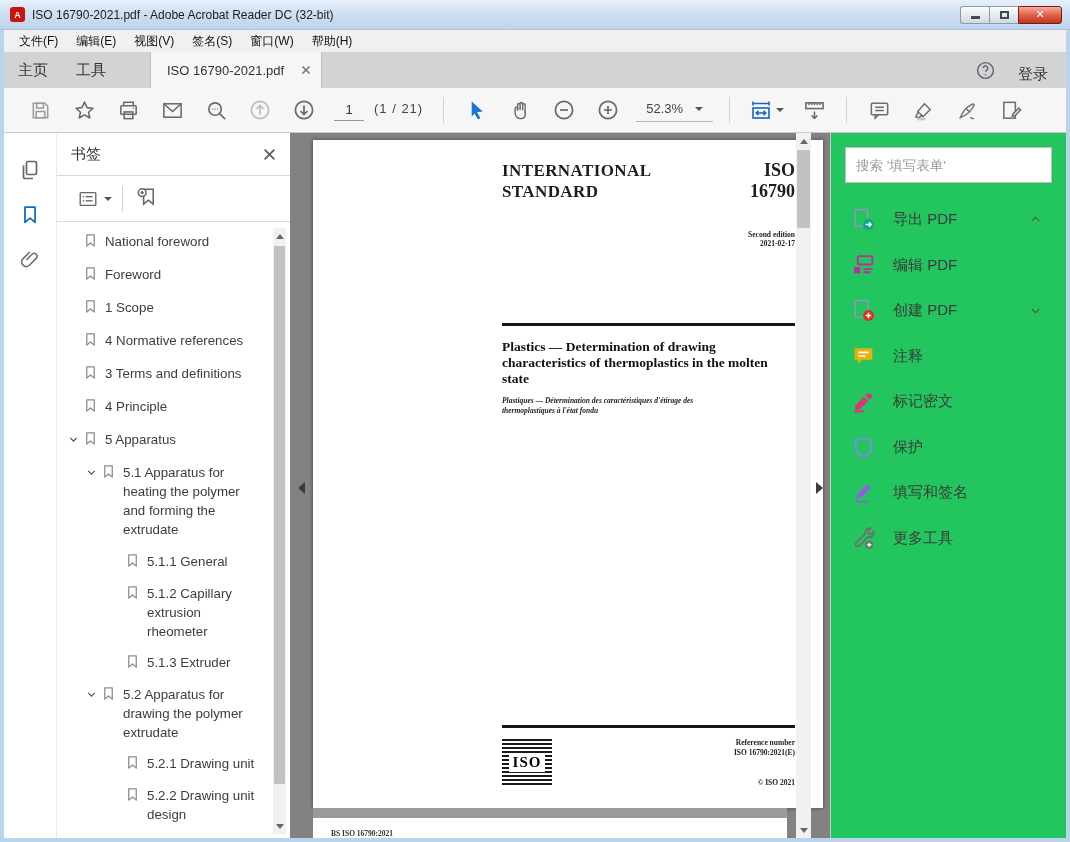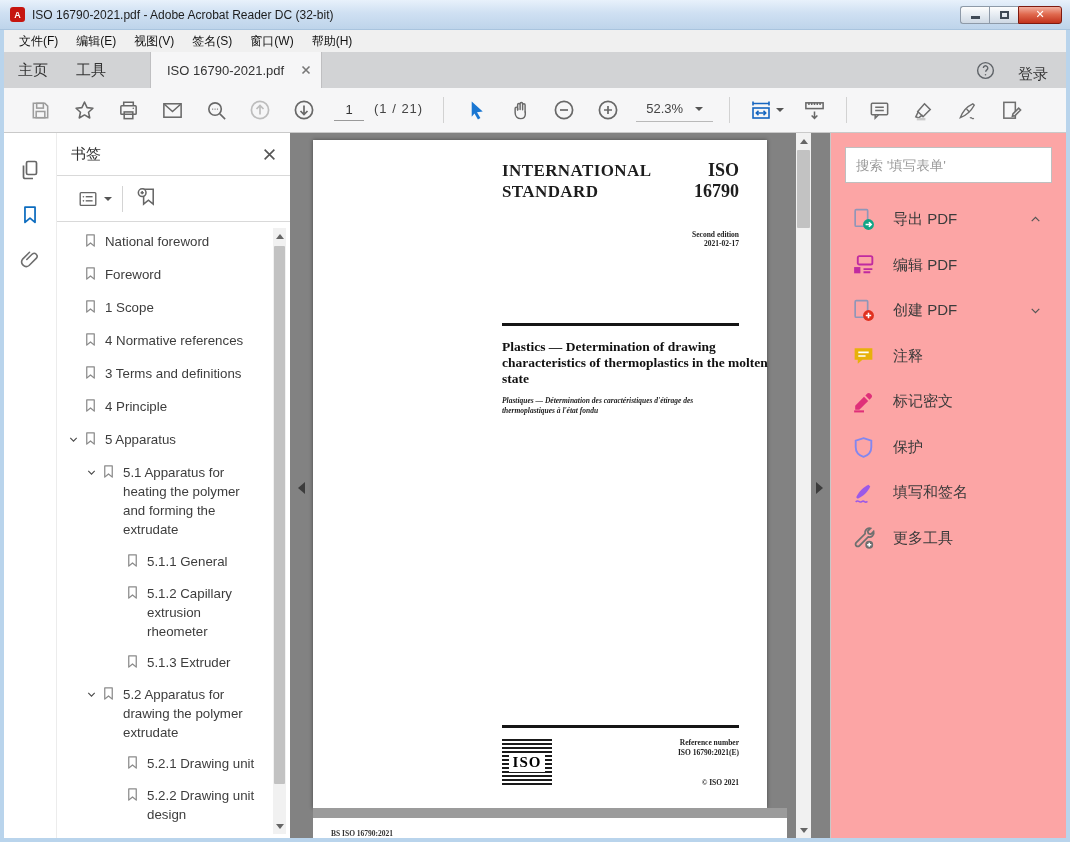--- a/index.html
+++ b/index.html
@@ -71,21 +71,21 @@
 
   
   .sb { position:absolute; background:#f1f1f1; }
   .sb-arrow { position:absolute; left:0; width:100%; height:15px; display:flex; align-items:center; justify-content:center; }
   .sb-thumb { position:absolute; left:1px; right:1px; background:#c2c2c2; border-radius:1px; }
   .tri-up { width:0;height:0;border:4px solid transparent;border-bottom:5px solid #666; margin-top:-3px;}
   .tri-down { width:0;height:0;border:4px solid transparent;border-top:5px solid #666; margin-bottom:-3px;}
 
   
   .doc-area { flex:1; background:#828282; position:relative; overflow:hidden; }
-  .page { position:absolute; left:23px; top:7px; width:454px; height:668px; background:#fff; box-shadow:0 0 4px rgba(0,0,0,.45); }
+  .page { position:absolute; left:23px; top:7px; width:510px; height:668px; background:#fff; box-shadow:0 0 4px rgba(0,0,0,.45); }
   .page-gap { position:absolute; left:23px; top:675px; width:474px; height:10px; background:#9b9b9b; }
   .page2 { position:absolute; left:23px; top:685px; width:474px; height:20px; background:#fff; overflow:hidden; }
   .page2-text { position:absolute; left:18px; top:11px; font:bold 7.5px "Liberation Serif","DejaVu Serif",serif; color:#333; }
 
   .serif { font-family:"Liberation Serif","DejaVu Serif",serif; }
   .doc-header { position:absolute; left:189px; right:28px; top:20px; display:flex; justify-content:space-between; }
   .hdr-left { font-size:17px; font-weight:bold; line-height:21px; letter-spacing:.4px; color:#1d1d1d; }
   .hdr-right { font-size:18px; font-weight:bold; line-height:21px; text-align:right; color:#1d1d1d; }
   .edition { position:absolute; right:28px; top:90px; font-size:7.5px; font-weight:bold; text-align:right; line-height:9px; color:#222; }
   .rule { position:absolute; left:189px; right:28px; height:3px; background:#151515; }
@@ -96,21 +96,21 @@
   .iso-logo-core { background:#fff; padding:1px 4px; font:bold 15px "Liberation Serif",serif; color:#000; letter-spacing:1px; }
   .ref-block { position:absolute; right:28px; top:598px; font-size:7.5px; font-weight:bold; text-align:right; line-height:9.5px; color:#222; }
   .copyright { position:absolute; right:28px; top:638px; font-size:7.5px; font-weight:bold; color:#222; }
 
   .collapse-arrow { position:absolute; top:344px; width:12px; height:22px; display:flex; align-items:center; justify-content:center; }
   .c-left { left:2px; } .c-right { right:2px; }
   .tri-l { width:0;height:0;border:6px solid transparent;border-right:7px solid #3c3c3c; }
   .tri-r { width:0;height:0;border:6px solid transparent;border-left:7px solid #3c3c3c; }
 
   
-  .right-panel { width:236px; background:#fca5a5; border-left:1px solid #c8c8c8; padding:14px 14px 0; }
+  .right-panel { width:236px; background:#22c55e; border-left:1px solid #c8c8c8; padding:14px 14px 0; }
   .search-box { width:100%; height:36px; border:1px solid #bfbfbf; background:#fff; font-size:13.5px; padding:0 10px;
     color:#333; font-family:inherit; }
   .search-box::placeholder { color:#9a9a9a; }
   .tool-list { margin-top:14px; }
   .tool-item { height:45.5px; display:flex; align-items:center; cursor:default; }
   .tool-ico { width:26px; margin-left:6px; flex:none; display:flex; }
   .tool-label { font-size:15px; color:#3b3b3b; margin-left:16px; flex:1; }
   .tool-chev { margin-right:10px; display:flex; }
 </style>
 </head>

